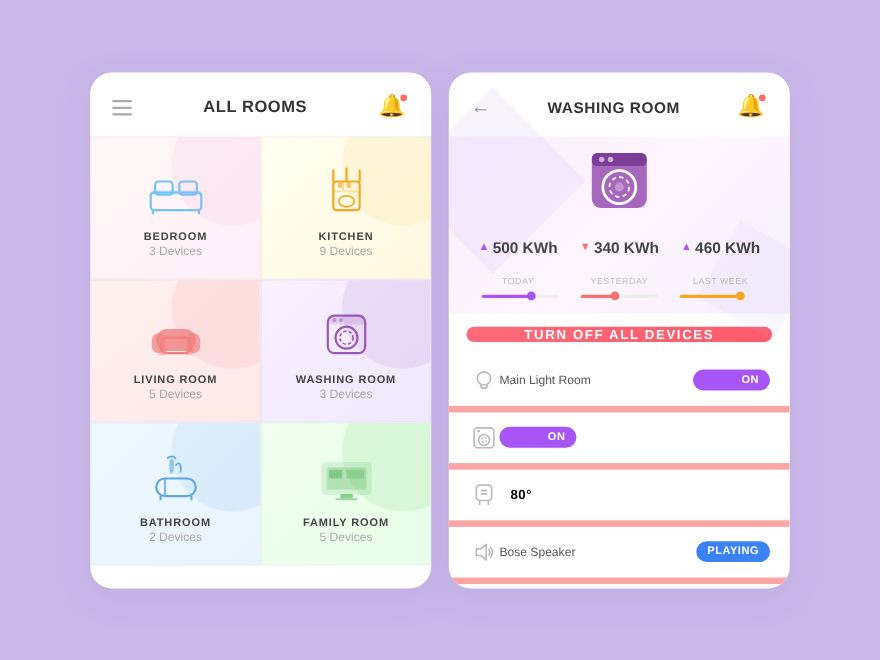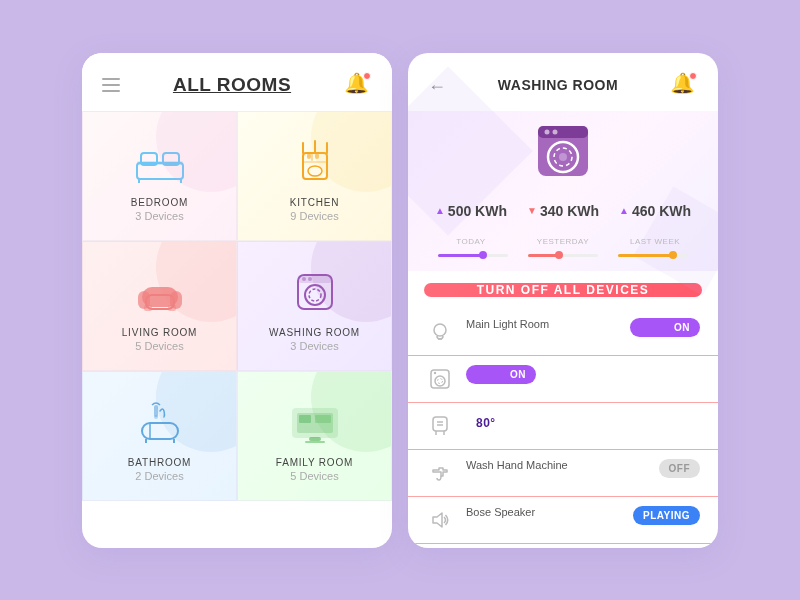--- a/index.html
+++ b/index.html
@@ -31,25 +31,24 @@
 
     .left-header {
       display: flex;
       align-items: center;
       justify-content: space-between;
       padding: 18px 20px 12px;
       background: #fff;
     }
 
     .left-header-title {
-      font-size: 19px;
+      font-size: 15px;
       font-weight: 700;
       color: #333;
       letter-spacing: 0.5px;
-      text-decoration: underline;
     }
 
     .menu-icon {
       display: flex;
       flex-direction: column;
       gap: 4px;
       cursor: pointer;
     }
     .menu-icon span {
       display: block;
@@ -122,21 +121,21 @@
     .room-cell.family::before { background: #50c050; }
 
     .room-icon {
       font-size: 40px;
       margin-bottom: 8px;
       line-height: 1;
     }
 
     .room-name {
       font-size: 10px;
-      font-weight: 400;
+      font-weight: 700;
       color: #444;
       letter-spacing: 0.8px;
       text-align: center;
     }
 
     .room-devices {
       font-size: 11px;
       color: #aaa;
       margin-top: 2px;
       text-align: center;
@@ -301,24 +300,23 @@
     }
 
     .devices-list {
       flex: 1;
       overflow-y: auto;
       padding: 4px 0;
     }
 
     .device-row {
       display: flex;
-      align-items: flex-start;
+      align-items: center;
       padding: 9px 18px;
-      border-bottom: 1px solid #fca5a5;
-      gap: 12px;
+      border-bottom: 6px solid #fca5a5;
     }
 
     .device-icon-wrap {
       width: 28px;
       height: 28px;
       display: flex;
       align-items: center;
       justify-content: center;
       font-size: 18px;
       color: #bbb;
@@ -350,21 +348,21 @@
       background: #e0e0e0;
       color: #999;
     }
 
     .status-playing {
       background: #3b82f6;
       color: #fff;
     }
 
     .status-temp {
-      color: #4c1d95;
+      color: #000000;
       font-weight: 700;
       font-size: 12px;
       background: none;
     }
   </style>
 </head>
 <body>
 
 <div class="container">
 
@@ -575,30 +573,20 @@
             <rect x="4" y="2" width="14" height="14" rx="3" fill="none" stroke="#bbb" stroke-width="1.5"></rect>
             <line x1="8" y1="7" x2="14" y2="7" stroke="#bbb" stroke-width="1.5"></line>
             <line x1="8" y1="10" x2="14" y2="10" stroke="#bbb" stroke-width="1.5"></line>
             <line x1="7" y1="16" x2="7" y2="20" stroke="#bbb" stroke-width="1.5"></line>
             <line x1="15" y1="16" x2="15" y2="20" stroke="#bbb" stroke-width="1.5"></line>
           </svg>
         </div>
         <div class="device-status status-temp">80°</div>
       </div>
 
-      <div class="device-row">
-        <div class="device-icon-wrap">
-          <svg width="22" height="22" viewBox="0 0 22 22">
-            <path d="M 4 8 L 10 8 L 10 6 L 14 6 L 14 8 L 18 8 L 18 10 L 14 10 L 14 14 L 12 14 L 12 10 L 4 10 Z" fill="none" stroke="#bbb" stroke-width="1.5" stroke-linejoin="round"></path>
-            <path d="M 12 14 Q 12 18 10 18 Q 8 18 8 16" fill="none" stroke="#bbb" stroke-width="1.5"></path>
-          </svg>
-        </div>
-        <div class="device-name">Wash Hand Machine</div>
-        <div class="device-status status-off">OFF</div>
-      </div>
 
       <div class="device-row">
         <div class="device-icon-wrap">
           <svg width="22" height="22" viewBox="0 0 22 22">
             <polygon points="4,8 8,8 13,4 13,18 8,14 4,14" fill="none" stroke="#bbb" stroke-width="1.5" stroke-linejoin="round"></polygon>
             <path d="M 15 8 Q 18 11 15 14" fill="none" stroke="#bbb" stroke-width="1.5"></path>
             <path d="M 16.5 6 Q 21 11 16.5 16" fill="none" stroke="#bbb" stroke-width="1.5"></path>
           </svg>
         </div>
         <div class="device-name">Bose Speaker</div>

